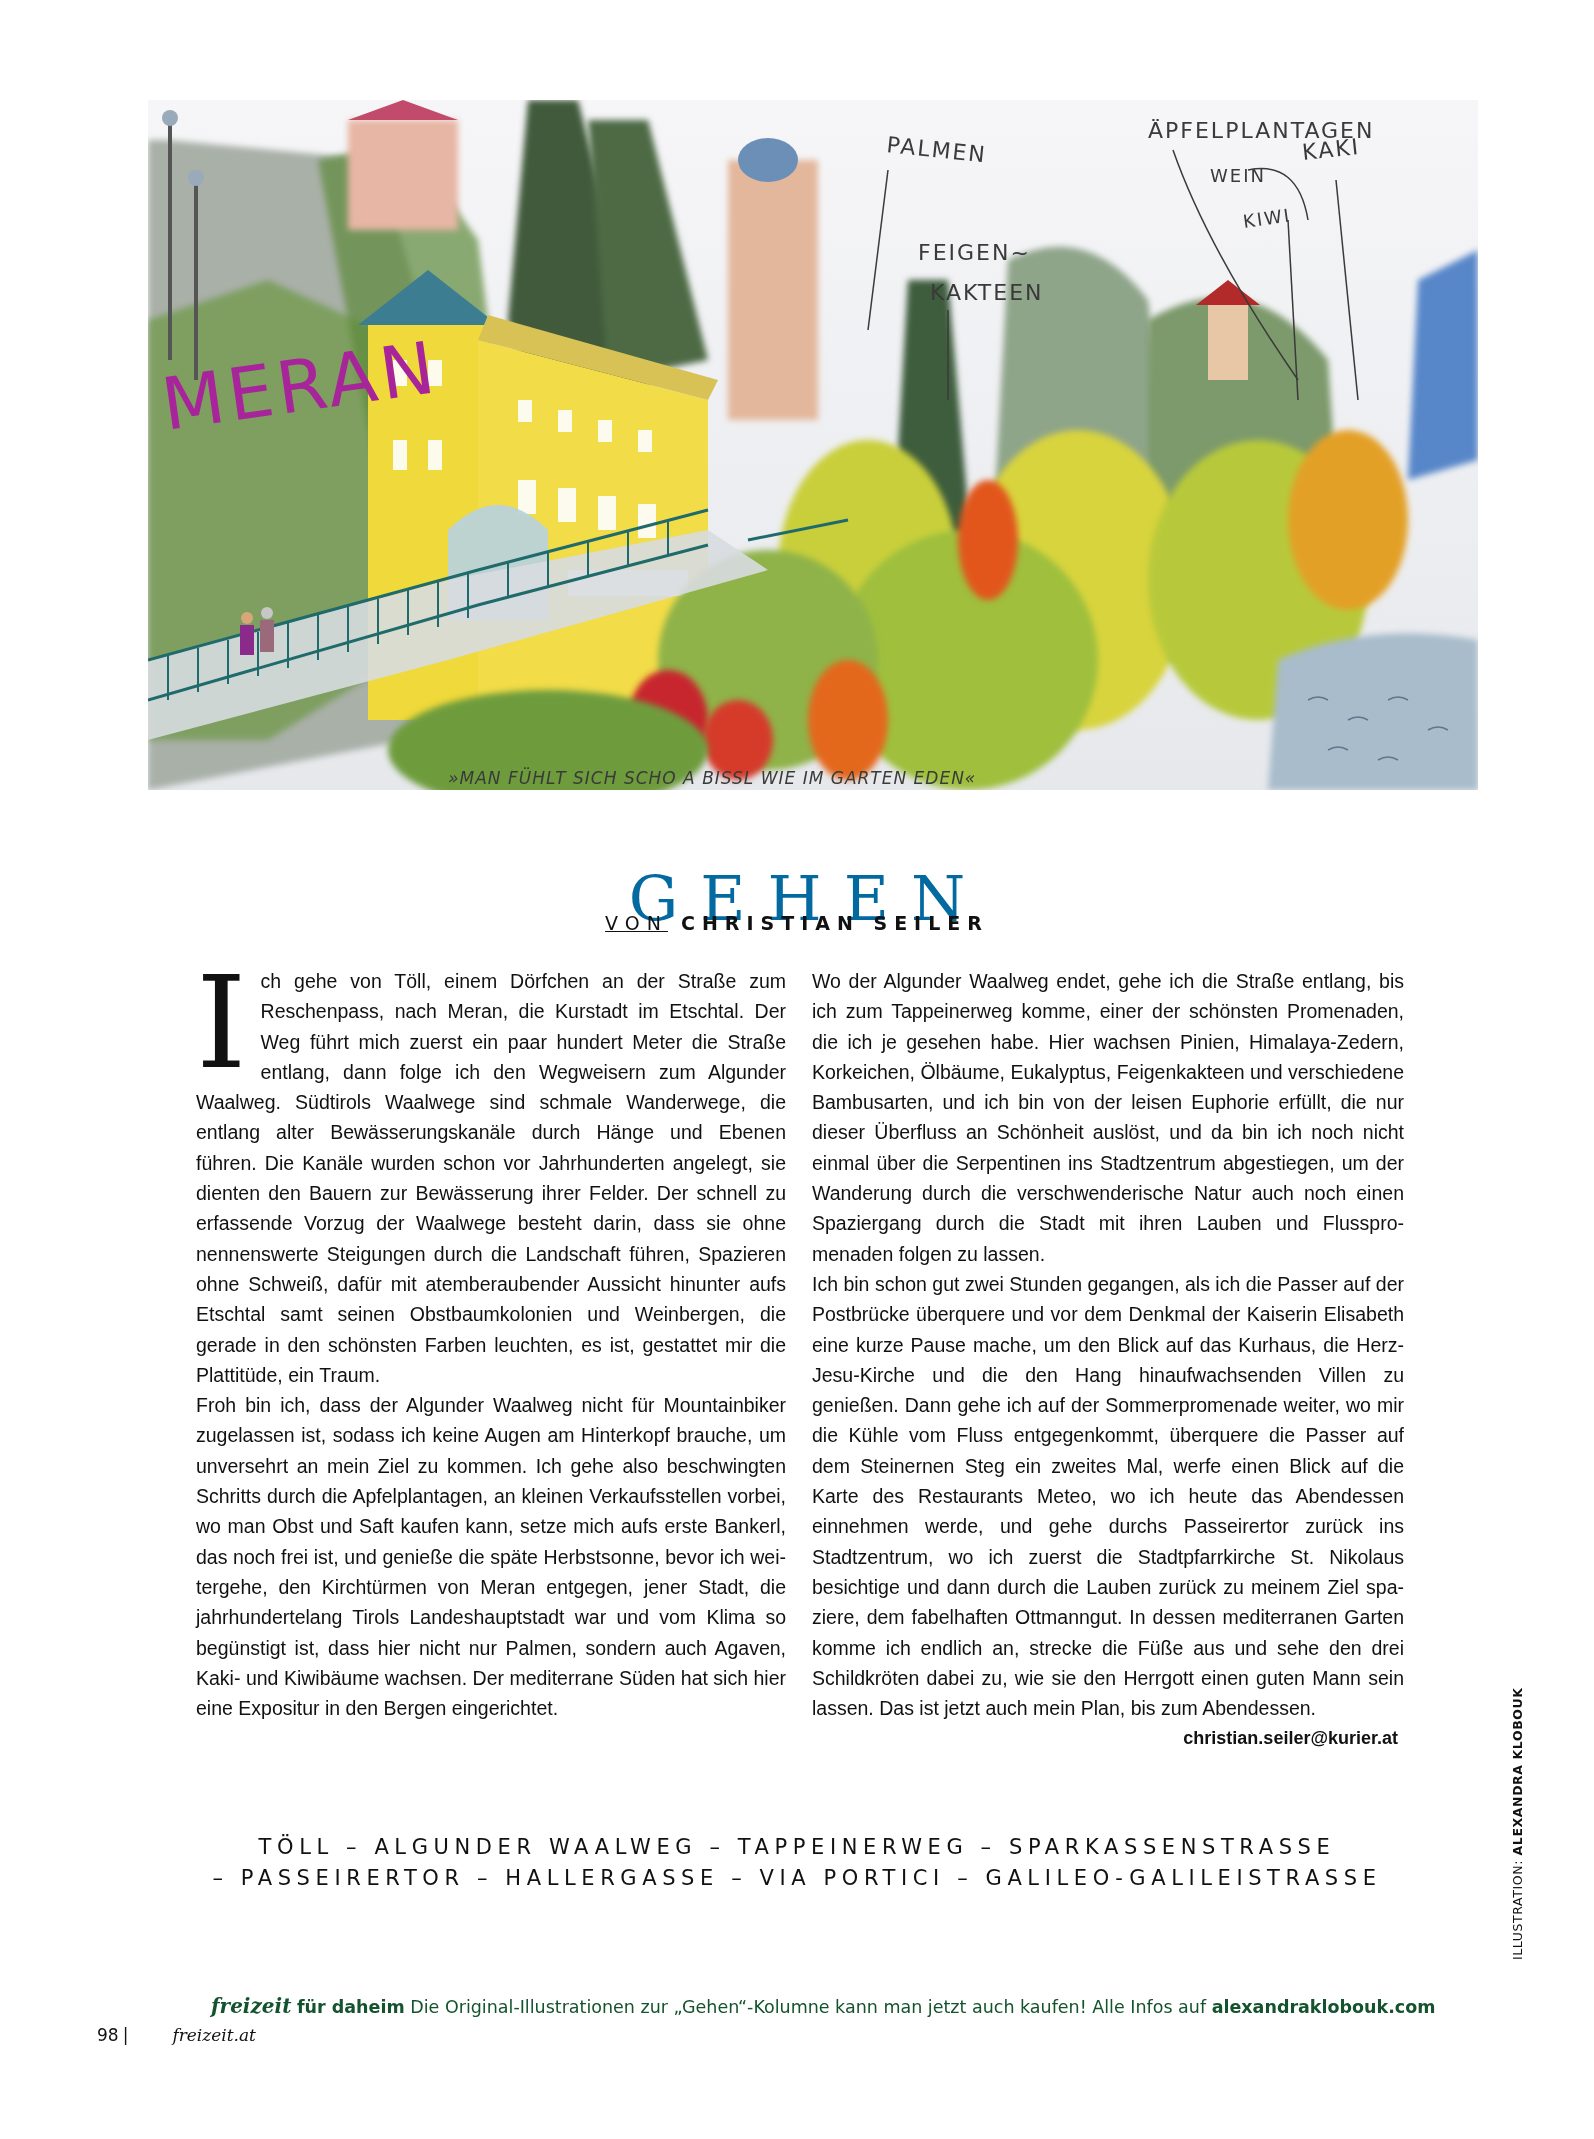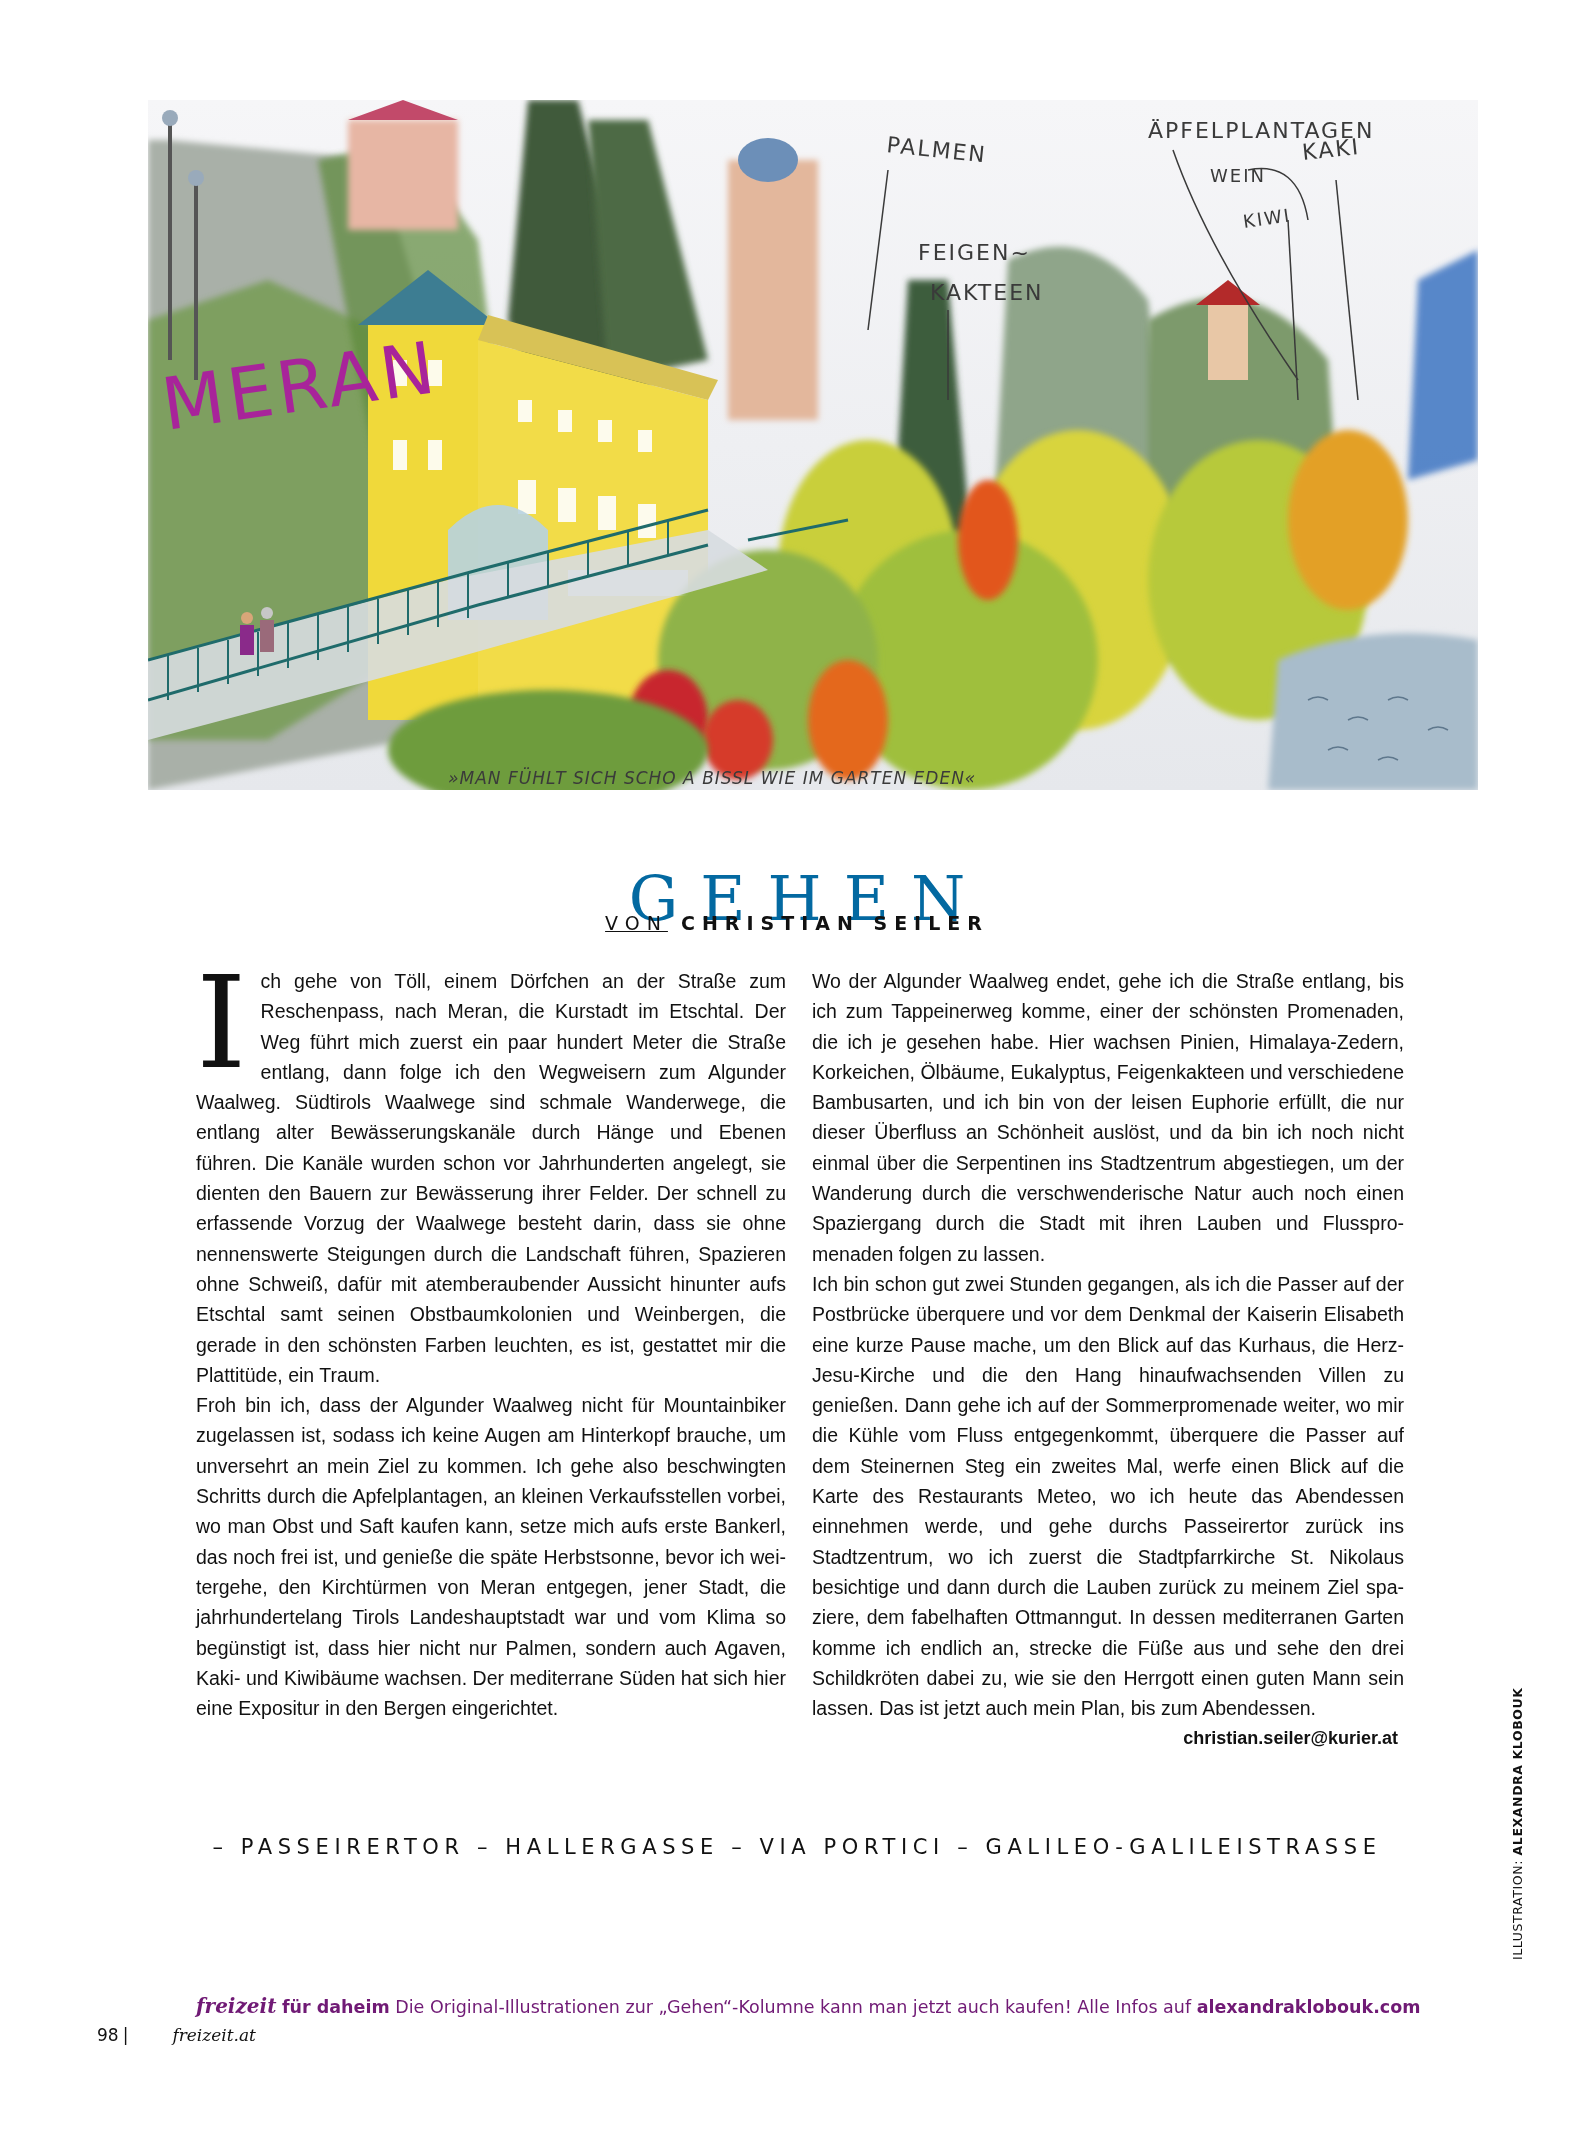--- a/index.html
+++ b/index.html
@@ -54,22 +54,22 @@
   
   .route {
     position: absolute; left: 150px; right: 150px; top: 1832px; text-align: center;
     font-family: "DejaVu Sans", sans-serif; font-size: 21px; letter-spacing: 5.6px;
     line-height: 30.5px; color: #111;
   }
   .route div { white-space: nowrap; }
 
   
   .promo {
-    position: absolute; left: 196px; top: 1994px; white-space: nowrap;
-    font-family: "DejaVu Sans", sans-serif; font-size: 17.5px; color: #701a75;
+    position: absolute; left: 211px; top: 1994px; white-space: nowrap;
+    font-family: "DejaVu Sans", sans-serif; font-size: 17.5px; color: #14532d;
   }
   .promo .brand { font-family: "DejaVu Serif", serif; font-style: italic; font-weight: bold; font-size: 20px; }
   .promo b { font-weight: bold; }
 
   
   .pagefoot {
     position: absolute; left: 97px; top: 2025px; font-family: "DejaVu Sans", sans-serif; font-size: 17px; color: #111;
   }
   .pagefoot .sep { margin: 0 4px; }
   .pagefoot .site { font-family: "DejaVu Serif", serif; font-style: italic; margin-left: 40px; }
@@ -228,20 +228,21 @@
   <p><span class="dropcap">I</span><span>ch gehe von Töll, einem Dörfchen an der Straße zum Reschenpass, nach Meran, die Kurstadt im Etschtal. Der Weg führt mich zuerst ein paar hundert Meter die Straße entlang, dann folge ich den Wegweisern zum Algunder Waalweg. Südtirols Waalwege sind schmale Wan­derwege, die entlang alter Bewässerungskanäle durch Hän­ge und Ebenen führen. Die Kanäle wurden schon vor Jahr­hunderten angelegt, sie dienten den Bauern zur Bewässe­rung ihrer Felder. Der schnell zu erfassende Vorzug der Waalwege besteht darin, dass sie ohne nennenswerte Stei­gungen durch die Landschaft führen, Spazieren ohne Schweiß, dafür mit atemberaubender Aussicht hinunter aufs Etschtal samt seinen Obstbaumkolonien und Weinber­gen, die gerade in den schönsten Farben leuchten, es ist, gestattet mir die Plattitüde, ein Traum.</span></p>
   <p>Froh bin ich, dass der Algunder Waalweg nicht für Moun­tainbiker zugelassen ist, sodass ich keine Augen am Hin­terkopf brauche, um unversehrt an mein Ziel zu kommen. Ich gehe also beschwingten Schritts durch die Apfelplanta­gen, an kleinen Verkaufsstellen vorbei, wo man Obst und Saft kaufen kann, setze mich aufs erste Bankerl, das noch frei ist, und genieße die späte Herbstsonne, bevor ich wei­tergehe, den Kirchtürmen von Meran entgegen, jener Stadt, die jahrhundertelang Tirols Landeshauptstadt war und vom Klima so begünstigt ist, dass hier nicht nur Palmen, sondern auch Agaven, Kaki- und Kiwibäume wachsen. Der medi­terrane Süden hat sich hier eine Expositur in den Bergen ein­gerichtet.</p>
 </div>
 
 <div class="col col-right">
   <p>Wo der Algunder Waalweg endet, gehe ich die Straße ent­lang, bis ich zum Tappeinerweg komme, einer der schöns­ten Promenaden, die ich je gesehen habe. Hier wachsen Pinien, Himalaya-Zedern, Korkeichen, Ölbäume, Eukalyp­tus, Feigenkakteen und verschiedene Bambusarten, und ich bin von der leisen Euphorie erfüllt, die nur dieser Überfluss an Schönheit auslöst, und da bin ich noch nicht einmal über die Serpentinen ins Stadtzentrum abgestiegen, um der Wan­derung durch die verschwenderische Natur auch noch einen Spaziergang durch die Stadt mit ihren Lauben und Flusspro­menaden folgen zu lassen.</p>
   <p><span>Ich bin schon gut zwei Stunden gegangen, als ich die Passer auf der Postbrücke überquere und vor dem Denkmal der Kaiserin Elisabeth eine kurze Pause mache, um den Blick auf das Kurhaus, die Herz-Jesu-Kirche und die den Hang hinauf­wachsenden Villen zu genießen. Dann gehe ich auf der Som­merpromenade weiter, wo mir die Kühle vom Fluss ent­gegenkommt, überquere die Passer auf dem Steinernen Steg ein zweites Mal, werfe einen Blick auf die Karte des Res­taurants Meteo, wo ich heute das Abendessen einnehmen werde, und gehe durchs Passeirertor zurück ins Stadtzent­rum, wo ich zuerst die Stadtpfarrkirche St. Nikolaus besich­tige und dann durch die Lauben zurück zu meinem Ziel spa­ziere, dem fabelhaften Ottmanngut. In dessen mediterranen Garten komme ich endlich an, strecke die Füße aus und sehe den drei Schildkröten dabei zu, wie sie den Herrgott einen guten Mann sein lassen. Das ist jetzt auch mein Plan, bis zum Abendessen.</span> <span class="email">christian.seiler@kurier.at</span></p>
 </div>
 
 <div class="route">
+  <div>TÖLL – ALGUNDER WAALWEG – TAPPEINERWEG – SPARKASSENSTRASSE</div>
   <div>– PASSEIRERTOR – HALLERGASSE – VIA PORTICI – GALILEO-GALILEISTRASSE</div>
 </div>
 
 <div class="promo">
   <span class="brand">freizeit</span>
   <b>für daheim</b>
   <span>Die Original-Illustrationen zur „Gehen“-Kolumne kann man jetzt auch kaufen! Alle Infos auf</span>
   <b>alexandraklobouk.com</b>
 </div>
 

